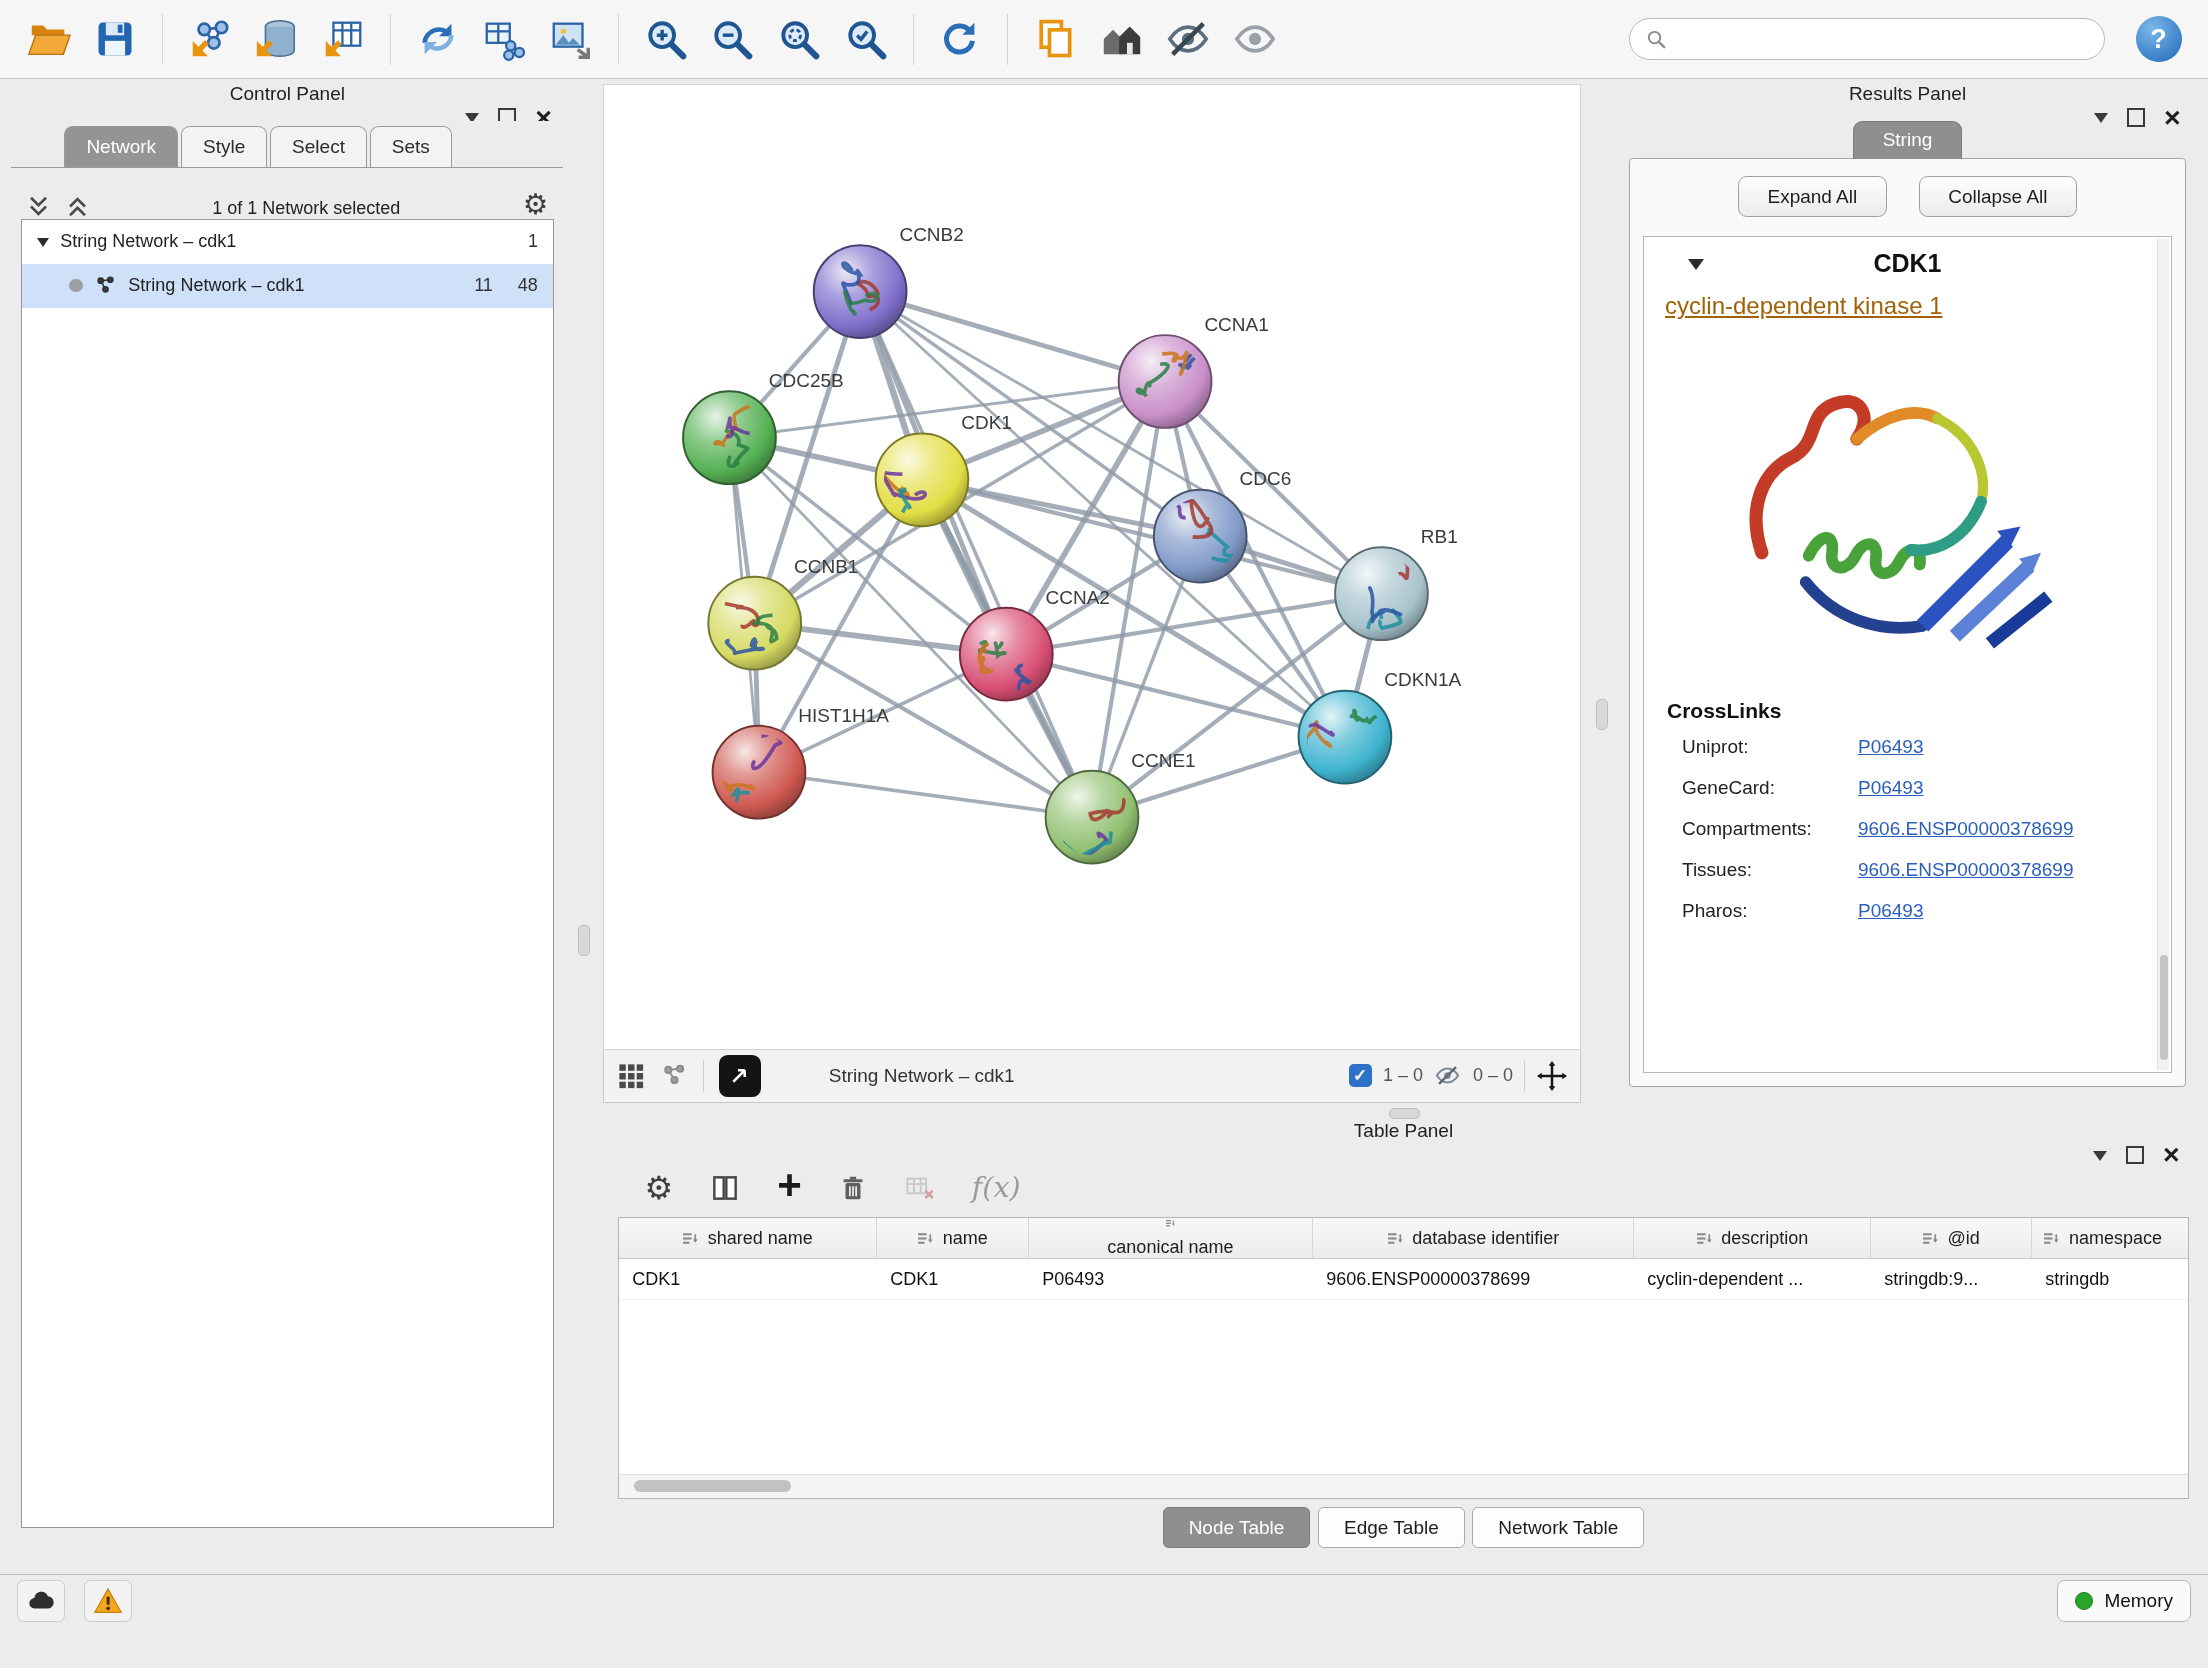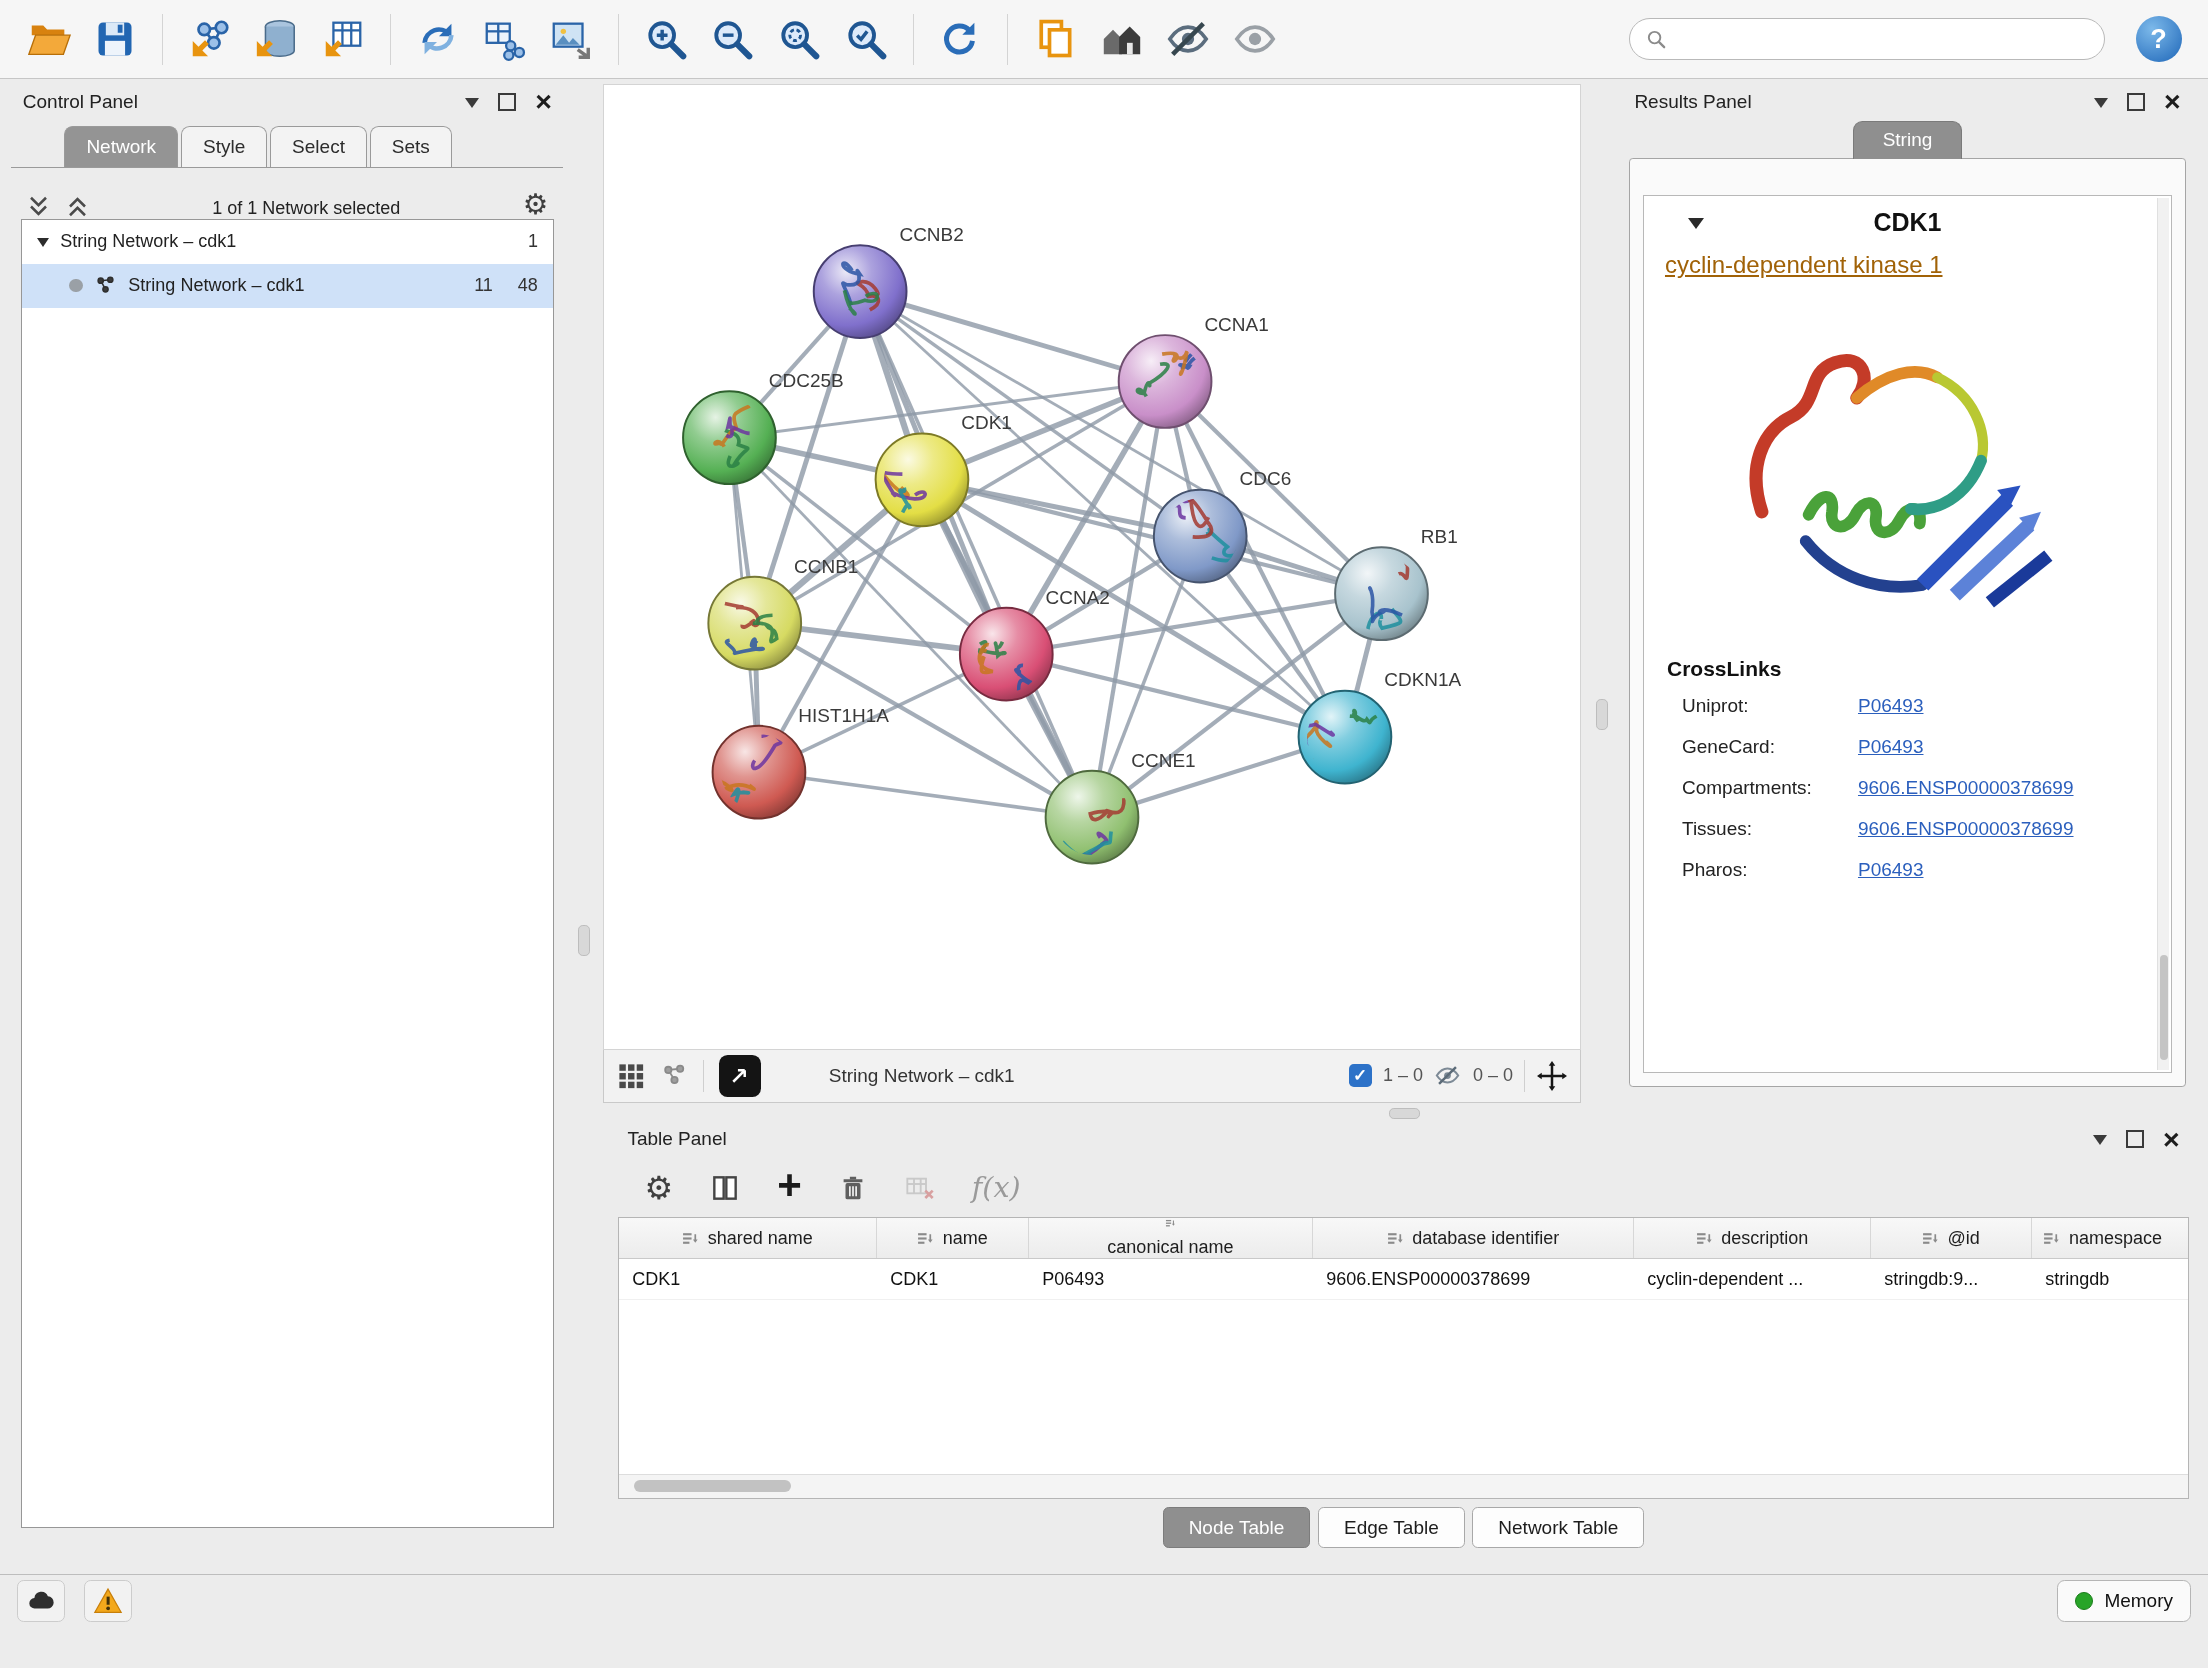--- a/index.html
+++ b/index.html
@@ -16,21 +16,21 @@
   .toolbar{height:78px;background:#f6f6f6;border-bottom:1px solid #c6c6c6;display:flex;align-items:center;padding:0 17px;gap:3.8px;}
   .tb-btn{width:63px;height:63px;display:flex;align-items:center;justify-content:center;border-radius:7.6px;cursor:default;}
   .tb-sep{width:1px;height:51px;background:#d4d4d4;margin:0 11.4px;}
   .search-box{margin-left:auto;width:476px;height:42px;background:#fff;border:1px solid #b9b9b9;border-radius:21px;display:flex;align-items:center;padding:0 15px;gap:9.5px;box-sizing:border-box;}
   .search-box input{border:none;outline:none;flex:1;font-size:18px;font-family:inherit;background:transparent;}
   .help-btn{width:46px;height:46px;border-radius:50%;background:radial-gradient(circle at 35% 28%,#7cb9ea,#1e66b8);color:#fff;font-weight:bold;font-size:27px;display:flex;align-items:center;justify-content:center;margin:0 9.5px 0 27px;}
 
   
   .content{position:relative;height:1495px;}
 
-  .panel-head{display:flex;align-items:center;height:38px;padding:0 11.4px;font-size:19px;color:#222;}
+  .panel-head{display:flex;align-items:center;height:38px;padding:0 11.4px;font-size:19px;color:#222;flex-direction:column;}
   .ph-icons{display:flex;gap:19px;align-items:center;margin-left:auto;}
   .caret-down{width:0;height:0;border:7.6px solid transparent;border-top:10.5px solid #3a3a3a;margin-top:8.6px;}
   .float-box{width:14.3px;height:14.3px;border:2.9px solid #3a3a3a;}
   .close-x{font-size:28.5px;font-weight:900;color:#1d1d1d;line-height:0.8;}
 
   
   .control-panel{position:absolute;left:11.4px;top:3.8px;width:552px;height:1455px;display:flex;flex-direction:column;}
   .cp-tabs{display:flex;align-items:flex-end;padding:5.7px 0 0 53px;border-bottom:1px solid #9a9a9a;background:#ececec;}
   .tab{padding:8.6px 21px;font-size:19px;border:1px solid #9a9a9a;border-bottom:none;border-radius:8.6px 8.6px 0 0;background:#f3f3f3;margin-right:2.9px;color:#2c2c2c;}
   .tab.active{background:#949494;color:#fff;}
@@ -626,20 +626,24 @@
       <div class="panel-head">
         <span>Results Panel</span>
         <div class="ph-icons">
           <div class="caret-down"></div>
           <div class="float-box"></div>
           <div class="close-x">×</div>
         </div>
       </div>
       <div class="rp-tab">String</div>
       <div class="rp-box">
+        <div class="rp-buttons">
+          <div class="rp-btn">Expand All</div>
+          <div class="rp-btn">Collapse All</div>
+        </div>
         <div class="rp-section">
           <div class="rp-sec-head">
             <div class="rp-sec-caret"></div>
             <span class="rp-gene">CDK1</span>
           </div>
           <div class="rp-desc">cyclin-dependent kinase 1</div>
           <svg class="rp-img" width="380" height="352" viewBox="0 0 260 240">
             <path d="M30 150 C20 120 30 95 50 85 C70 75 60 55 80 48 C100 41 105 60 95 72" stroke="#c43b28" stroke-width="9" fill="none" stroke-linecap="round"></path>
             <path d="M95 72 C115 55 135 50 150 58" stroke="#e08a28" stroke-width="8" fill="none" stroke-linecap="round"></path>
             <path d="M150 58 C175 70 185 95 180 115" stroke="#b9c832" stroke-width="7" fill="none" stroke-linecap="round"></path>

